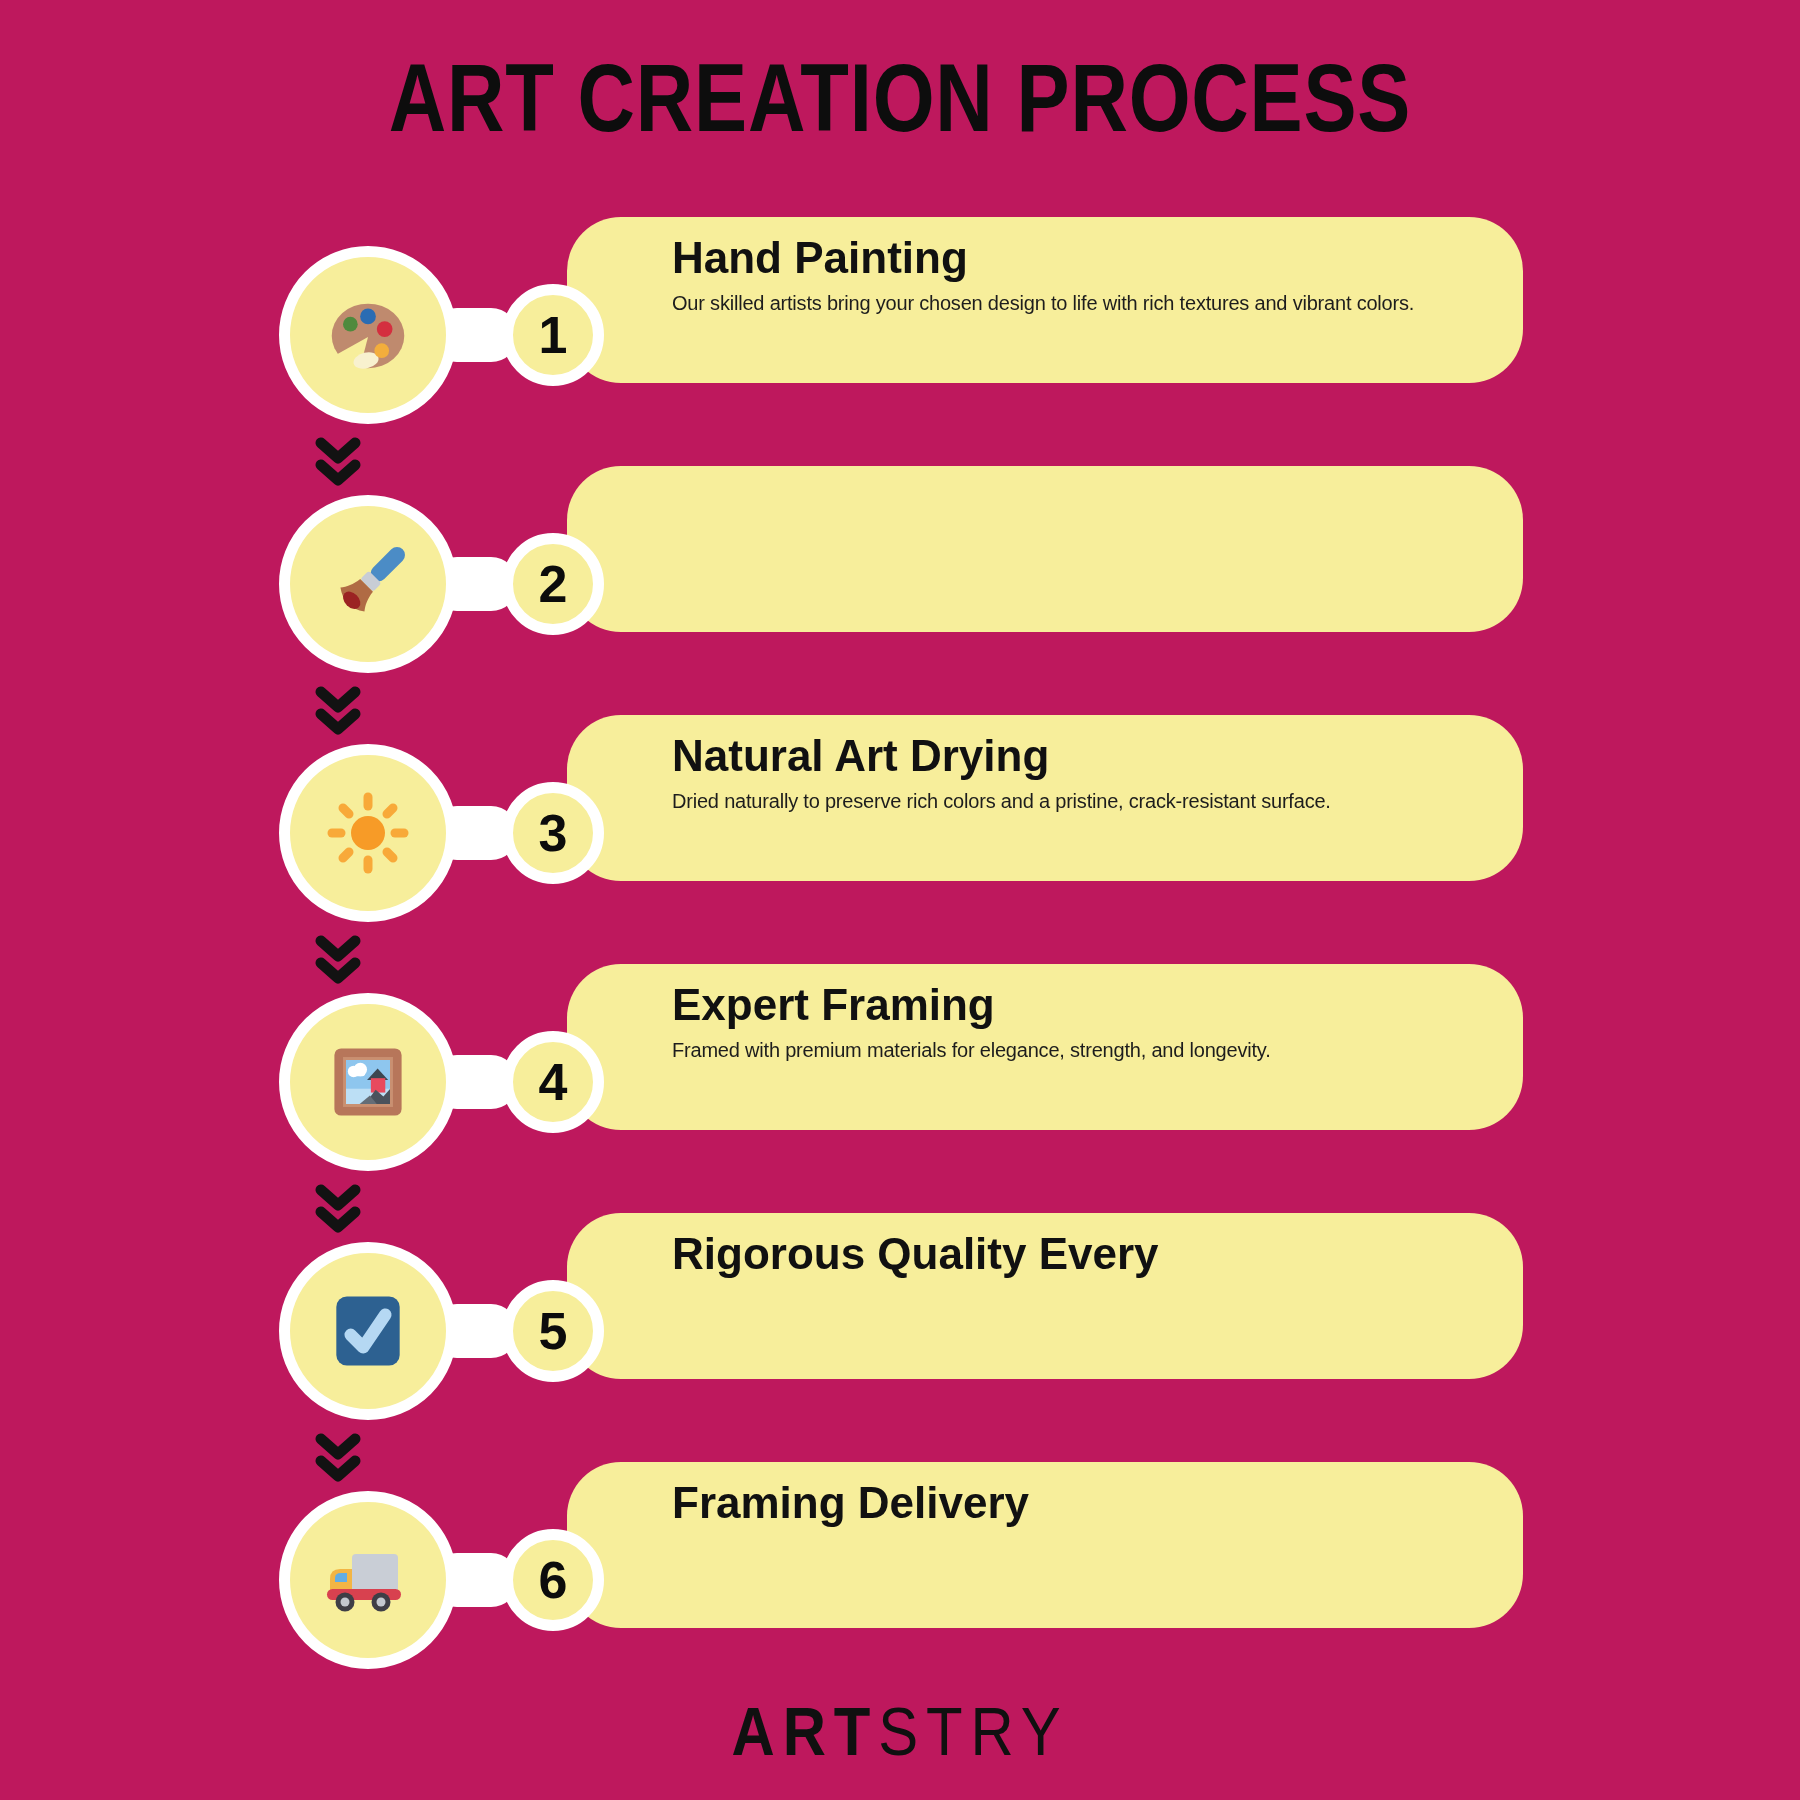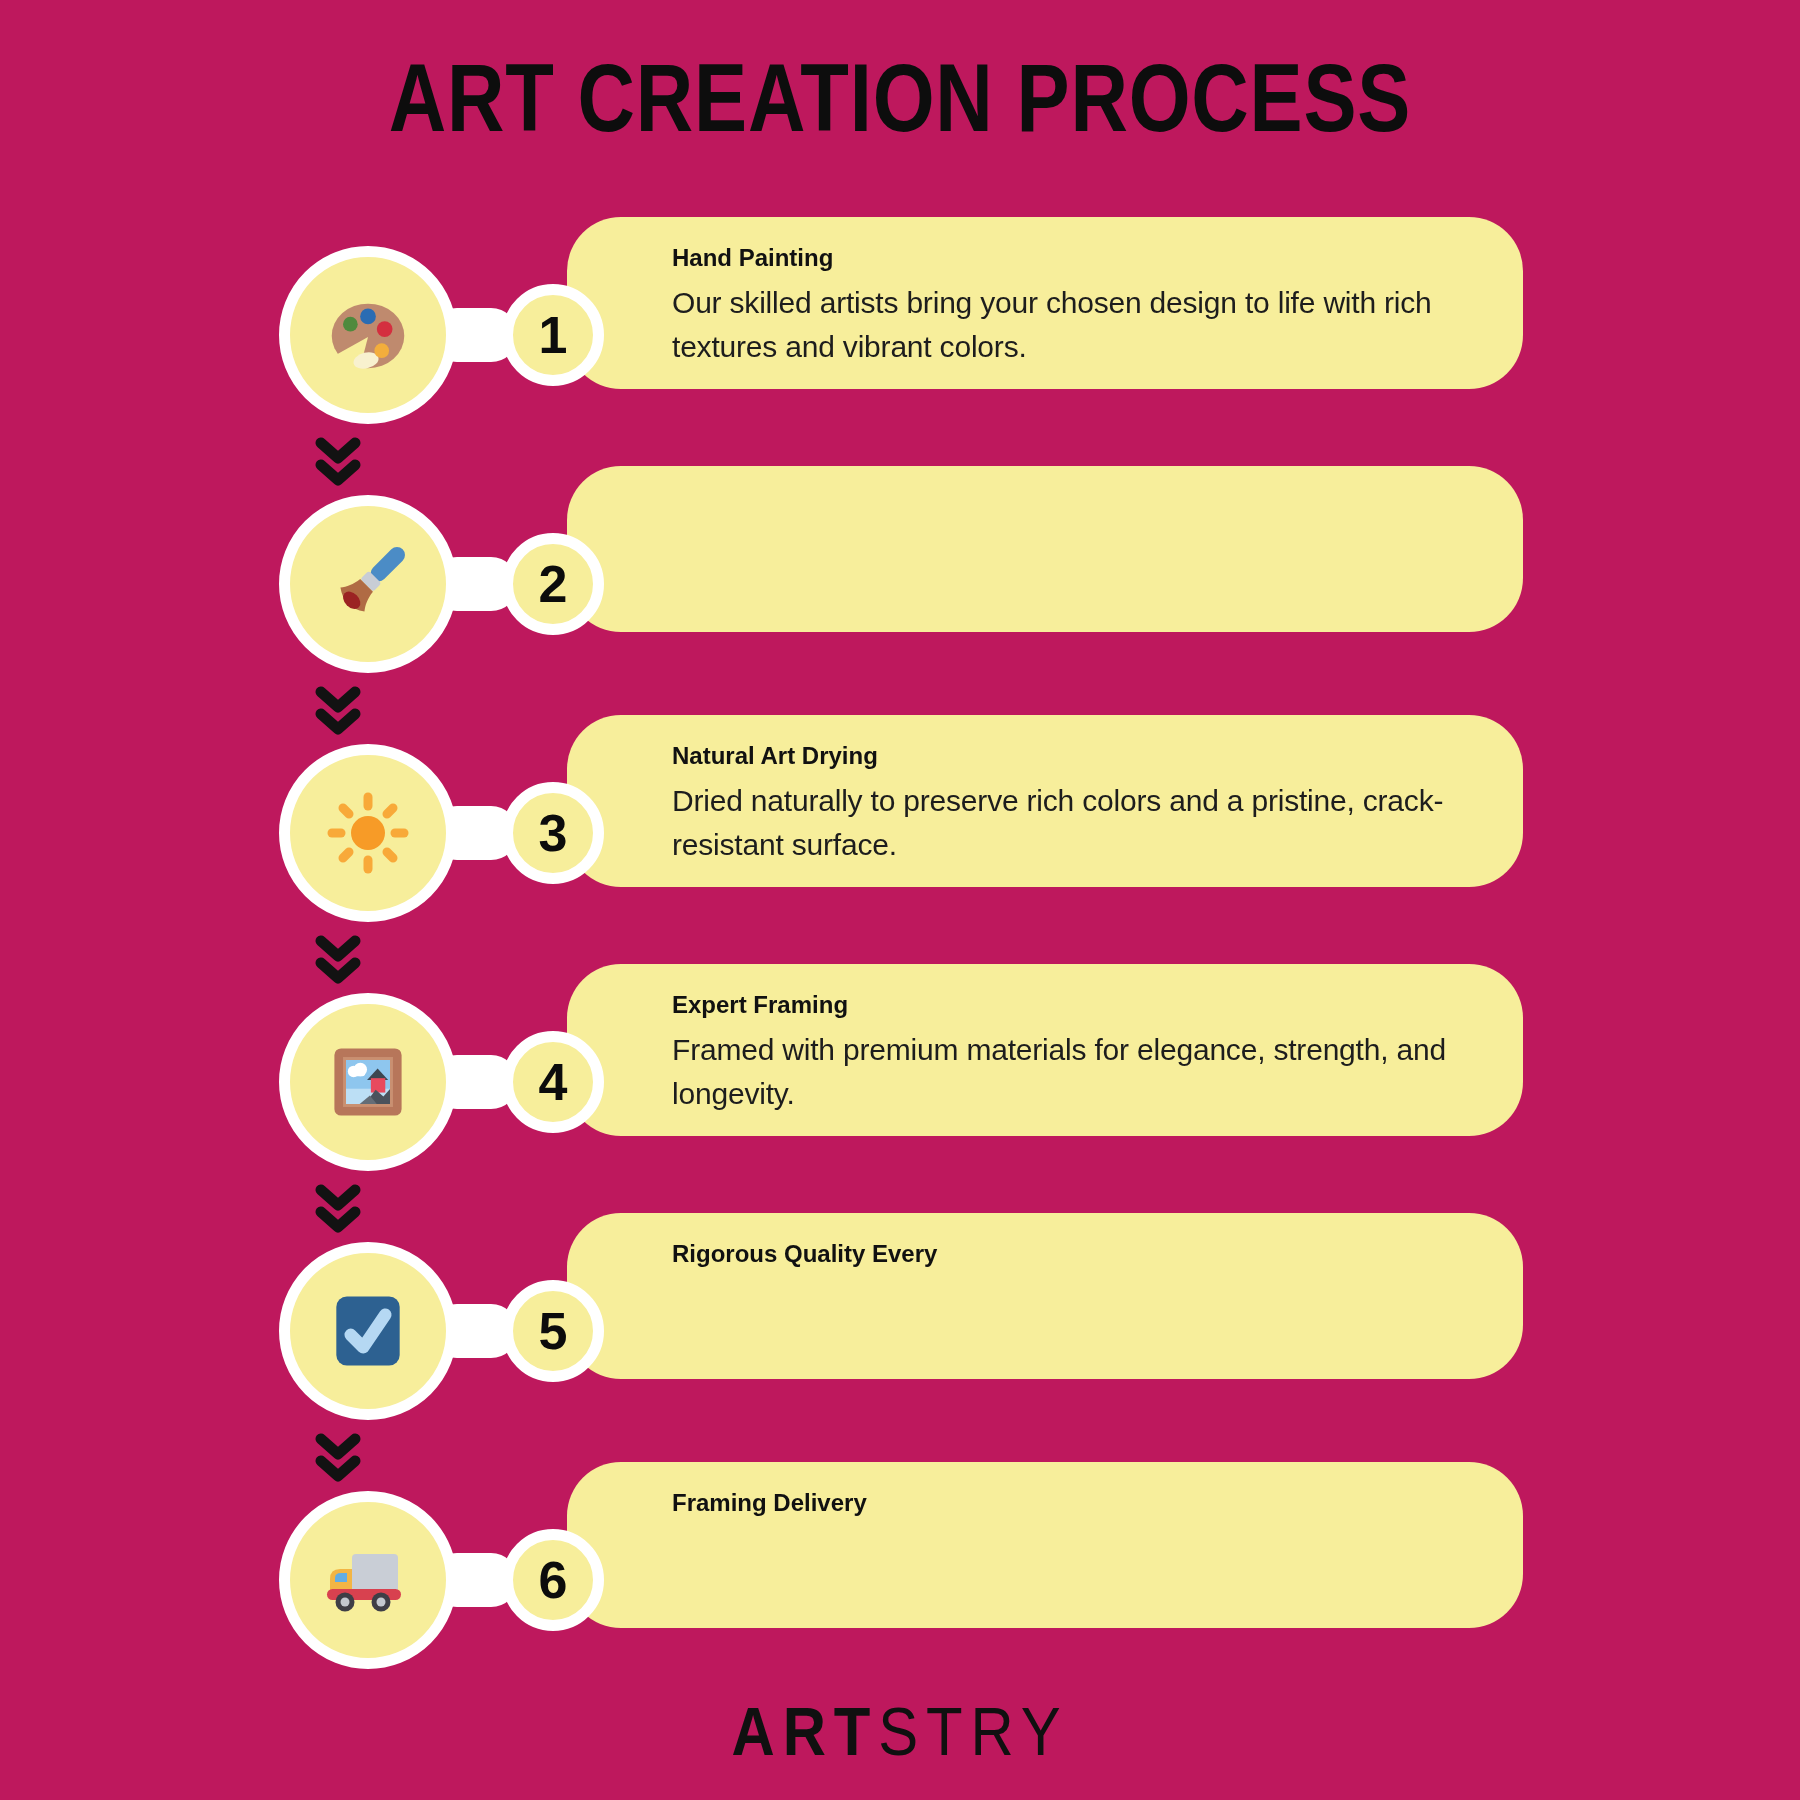--- a/index.html
+++ b/index.html
@@ -11,22 +11,22 @@
     position:absolute;top:42px;left:0;width:1800px;text-align:center;
     font-size:97px;font-weight:700;letter-spacing:1px;color:#0d0d0d;
     transform:scaleX(.82);white-space:nowrap;
   }
   
   .step-card{
     position:absolute;left:567px;width:956px;min-height:166px;box-sizing:border-box;
     top:var(--t);background:#f7ee9b;border-radius:54px;
     padding:18px 28px 20px 105px;z-index:1;
   }
-  .step-heading{font-size:24px;line-height:46px;font-weight:700;color:#111;}
-  .step-body{font-size:30px;line-height:44px;color:#1d1d1d;letter-spacing:-.2px;max-width:830px;}
+  .step-heading{font-size:44px;line-height:46px;font-weight:700;color:#111;}
+  .step-body{font-size:20px;line-height:44px;color:#1d1d1d;letter-spacing:-.2px;max-width:830px;}
   .icon-circle{
     position:absolute;left:279px;top:calc(var(--t) + 29px);
     width:178px;height:178px;box-sizing:border-box;border:11px solid #fff;
     border-radius:50%;background:#f7ee9b;display:flex;align-items:center;justify-content:center;
     z-index:3;
   }
   .connector{
     position:absolute;left:430px;top:calc(var(--t) + 91px);
     width:88px;height:54px;background:#fff;border-radius:27px;z-index:2;
   }

